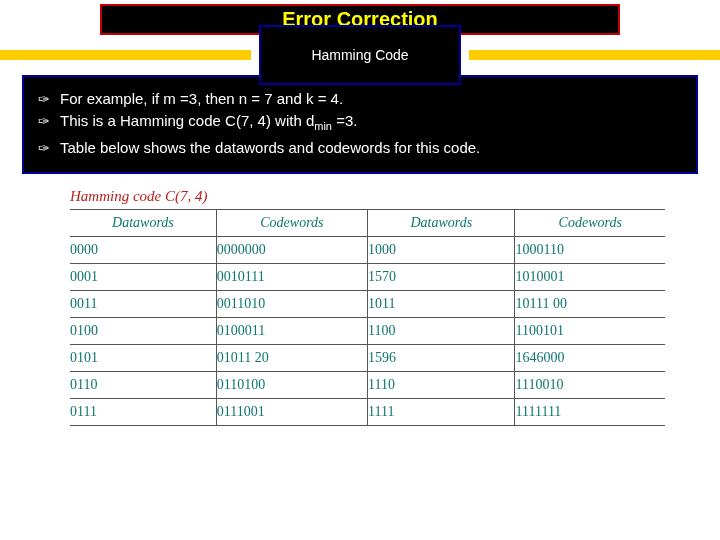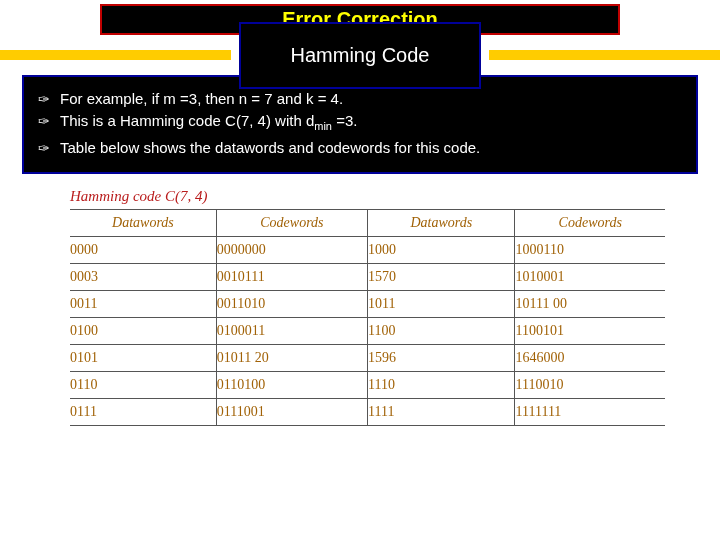--- a/index.html
+++ b/index.html
@@ -31,21 +31,21 @@
   }
   .stripe {
     height: 10px;
     background: #ffcc00;
     flex: 1;
   }
   .subtitle-box {
     background: #000;
     border: 2px solid #000099;
     color: #fff;
-    font-size: 20px;
+    font-size: 14px;
     text-align: center;
     padding: 20px 50px;
     margin: 0 8px;
   }
   .content-box {
     background: #000;
     border: 2px solid #000099;
     color: #fff;
     margin: 6px 22px 0 22px;
     padding: 10px 14px 12px 14px;
@@ -74,21 +74,21 @@
     color: #b91c1c;
   }
   .table-wrap {
     margin: 0 55px 0 70px;
   }
   table {
     width: 100%;
     border-collapse: collapse;
     font-family: Georgia, 'Times New Roman', serif;
     font-size: 14px;
-    color: #a16207;
+    color: #0f766e;
   }
   th {
     font-style: italic;
     font-weight: normal;
     border: 1px solid #555;
     padding: 5px 0;
     text-align: center;
     border-top: 1.5px solid #555;
     border-bottom: 1.5px solid #555;
   }
@@ -143,21 +143,21 @@
       </tr>
     </thead>
     <tbody>
       <tr>
           <td>0000</td>
           <td>0000000</td>
           <td>1000</td>
           <td>1000110</td>
         </tr>
       <tr>
-          <td>0003</td>
+          <td>0001</td>
           <td>0010111</td>
           <td>1570</td>
           <td>1010001</td>
         </tr>
       <tr>
           <td>0011</td>
           <td>0011010</td>
           <td>1011</td>
           <td>10111 00</td>
         </tr>

